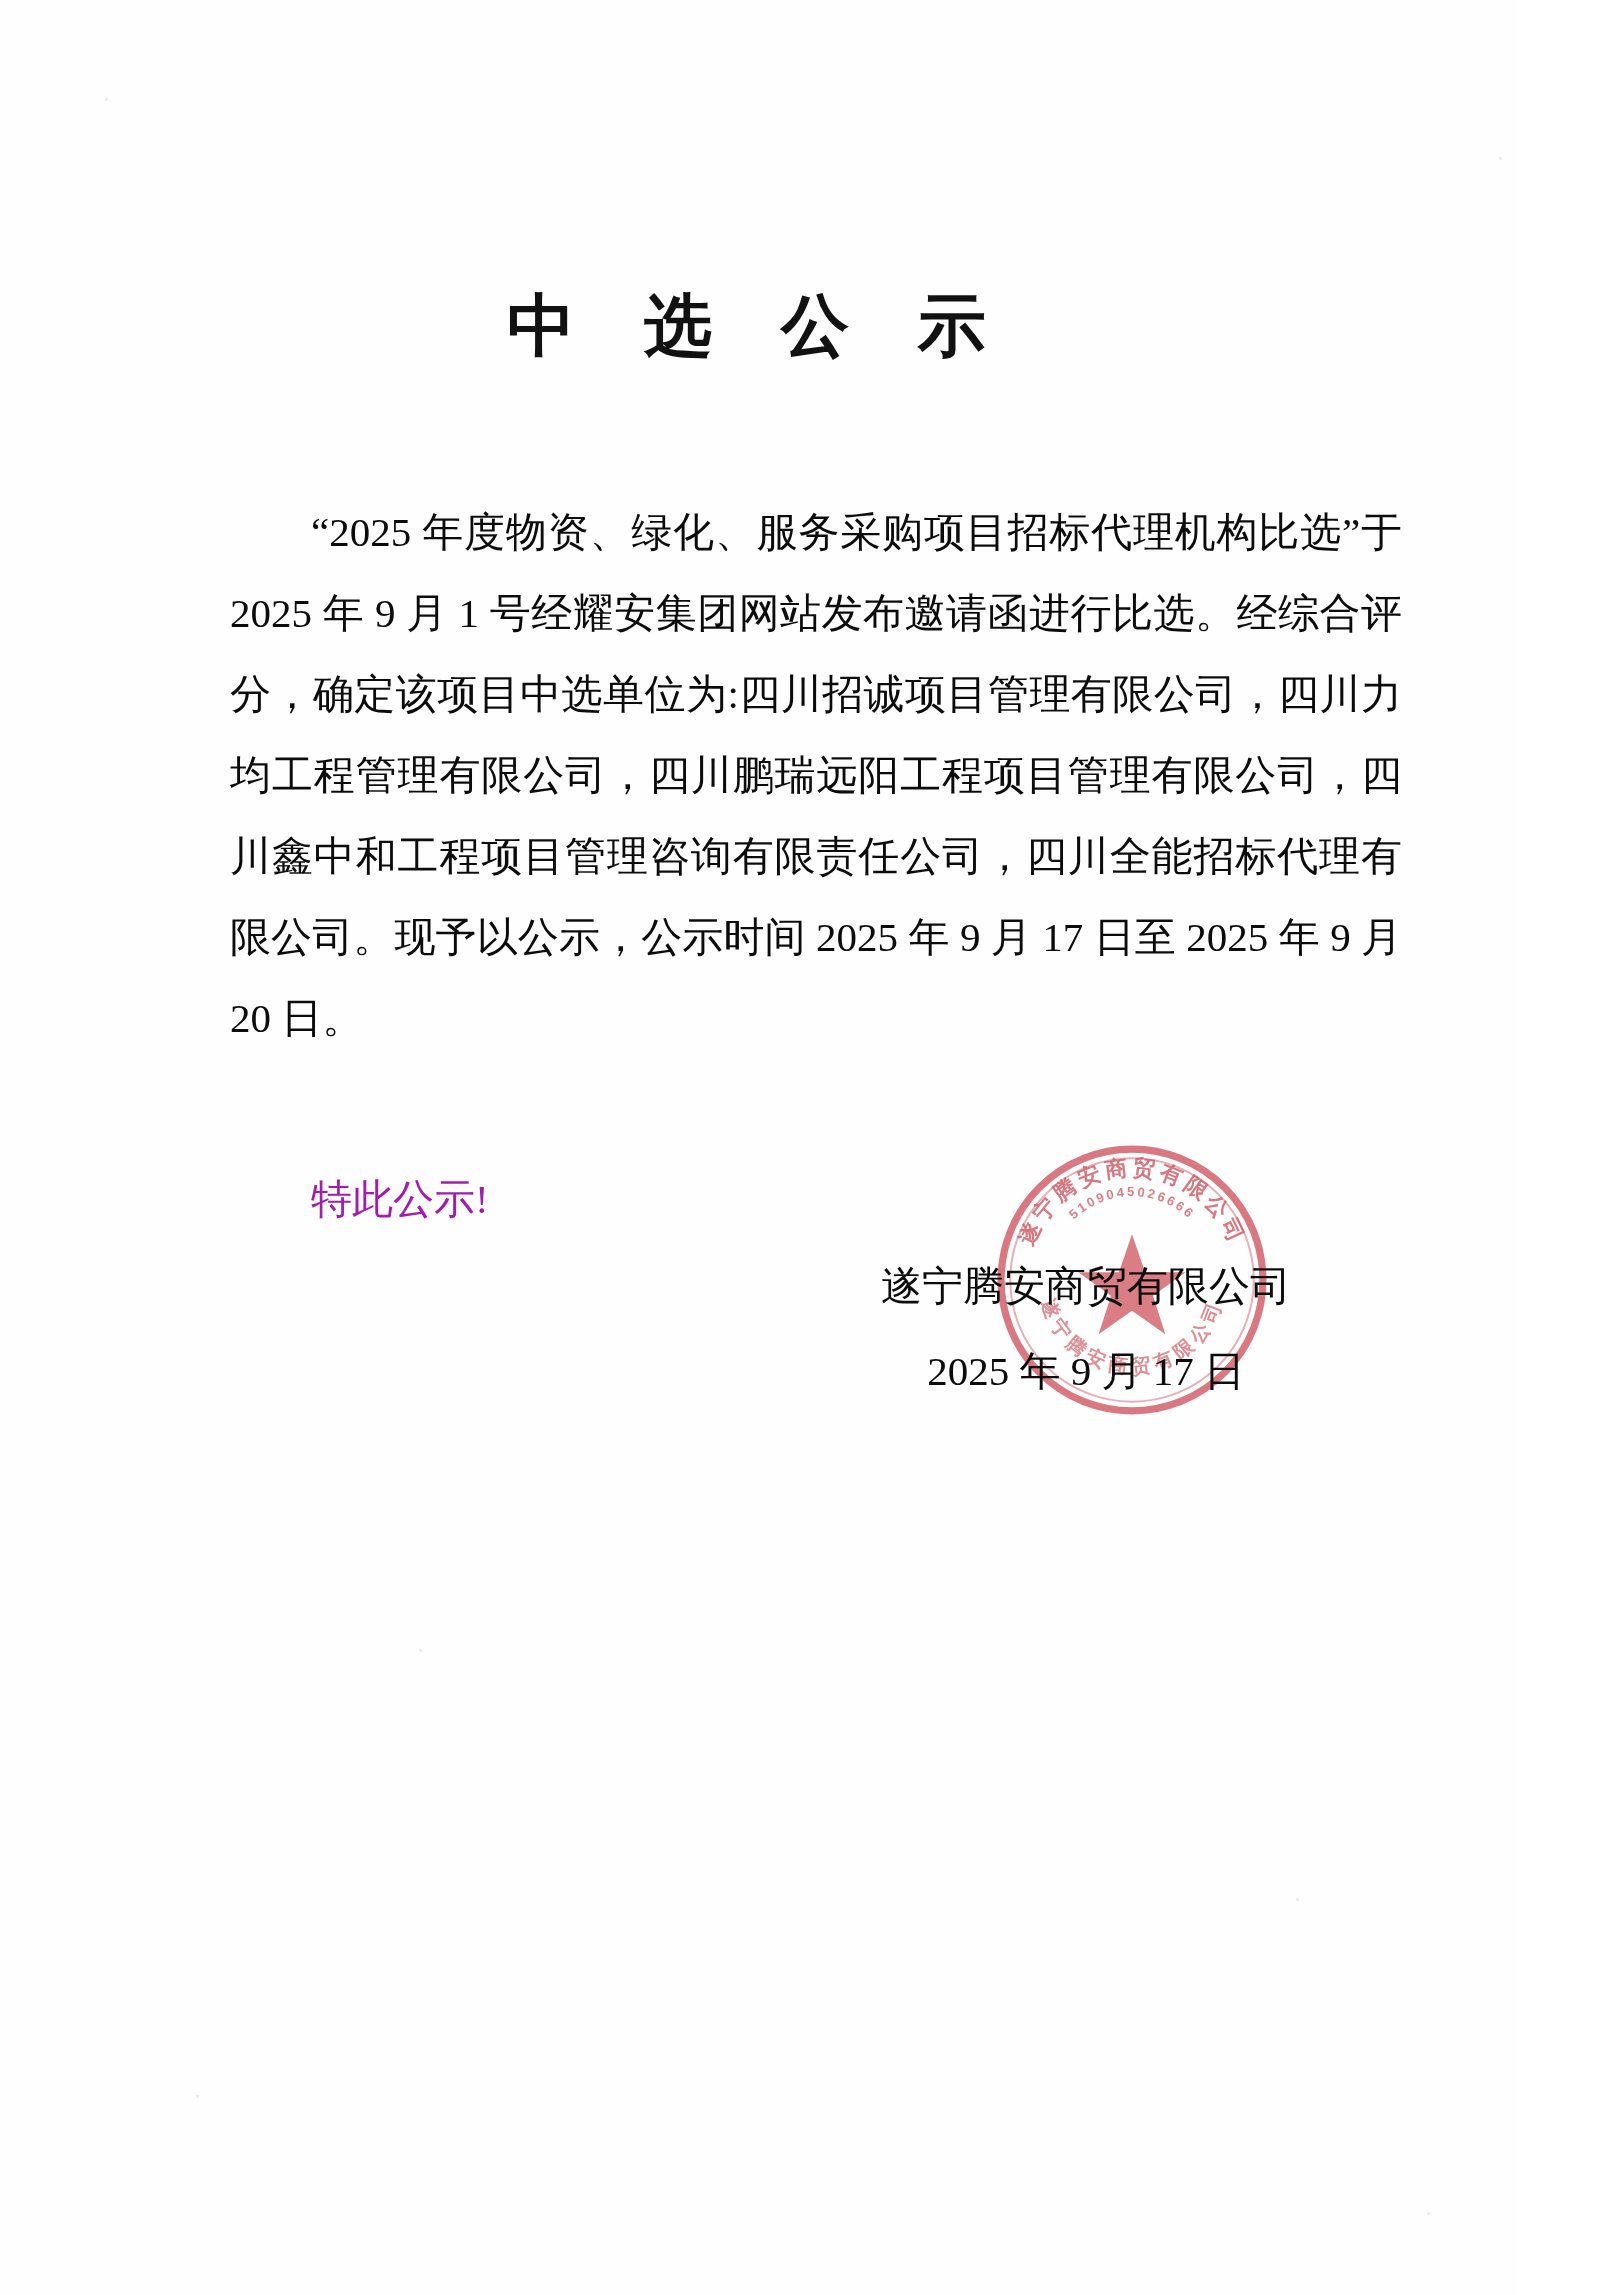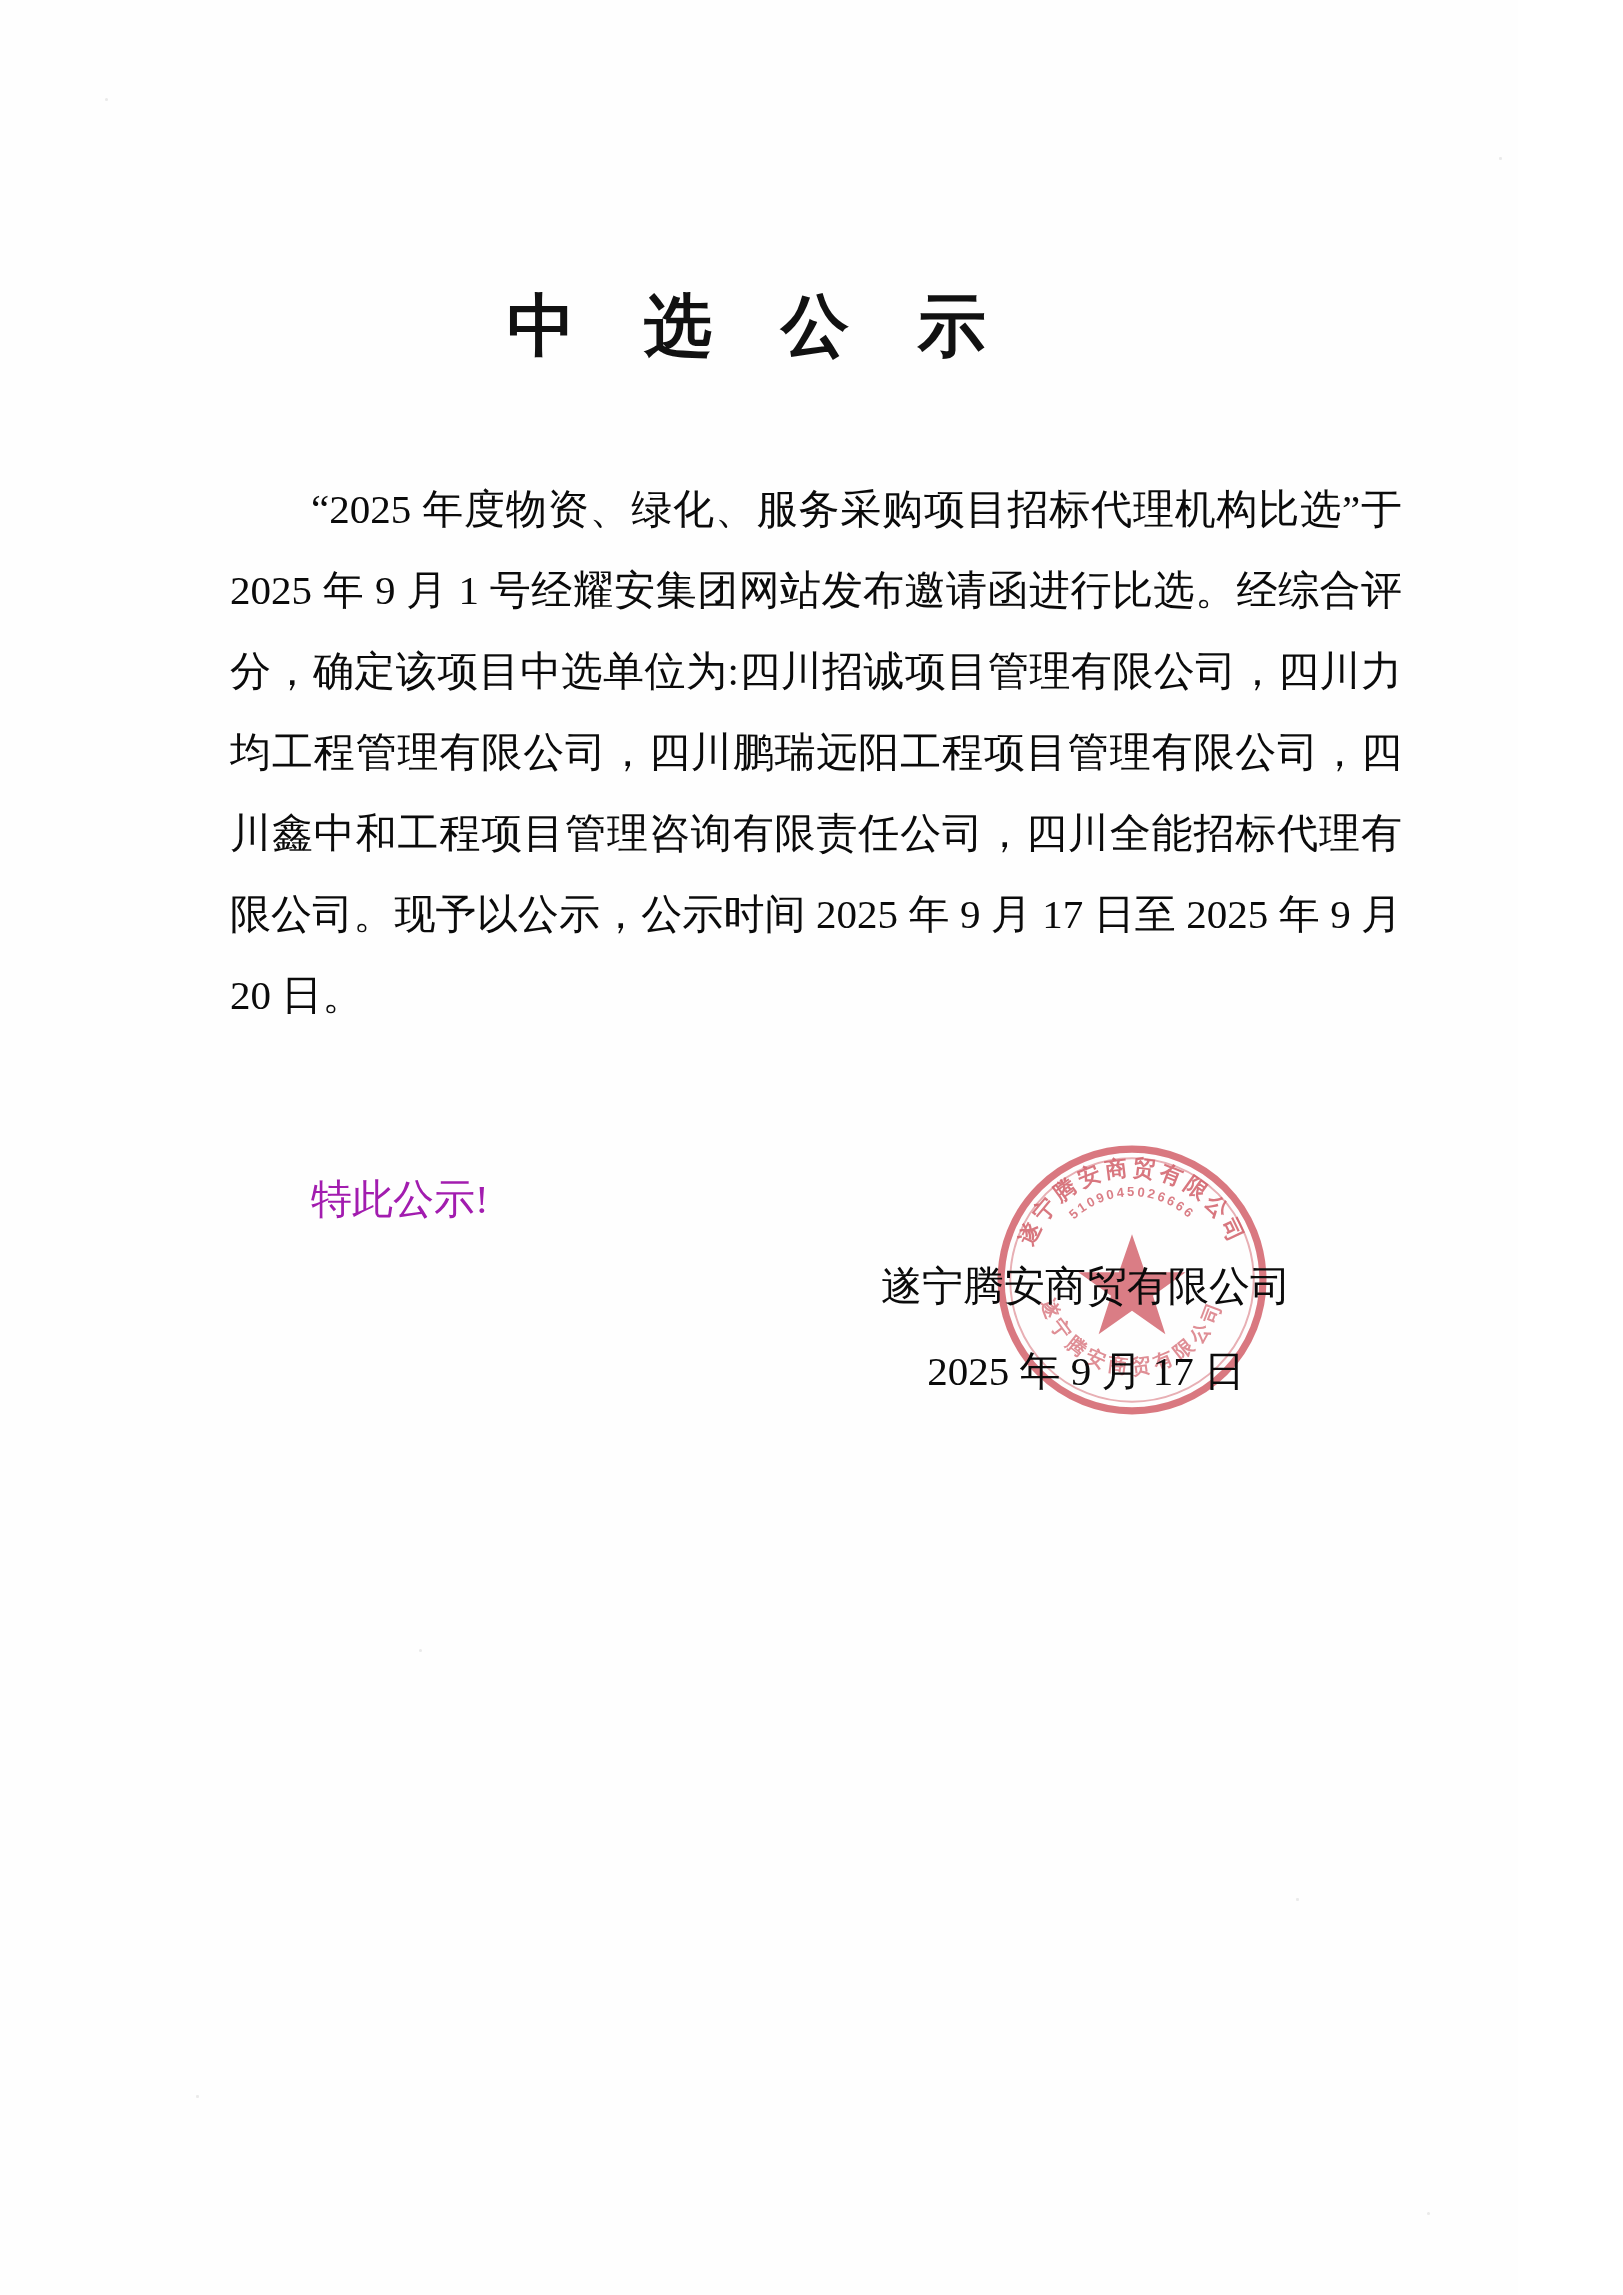--- a/index.html
+++ b/index.html
@@ -33,21 +33,21 @@
     text-align: center;
     font-family: "Liberation Sans", "DejaVu Sans", sans-serif;
     font-weight: bold;
     font-size: 68px;
     letter-spacing: 25px;
     color: #111111;
   }
   .body-block {
     position: absolute;
     left: 230px;
-    top: 469px;
+    top: 492px;
     width: 1172px;
     font-size: 41px;
     line-height: 81px;
     text-align: justify;
     text-justify: inter-ideograph;
     color: #0b0b0b;
   }
   .body-block p {
     margin: 0;
     text-indent: 81px;

